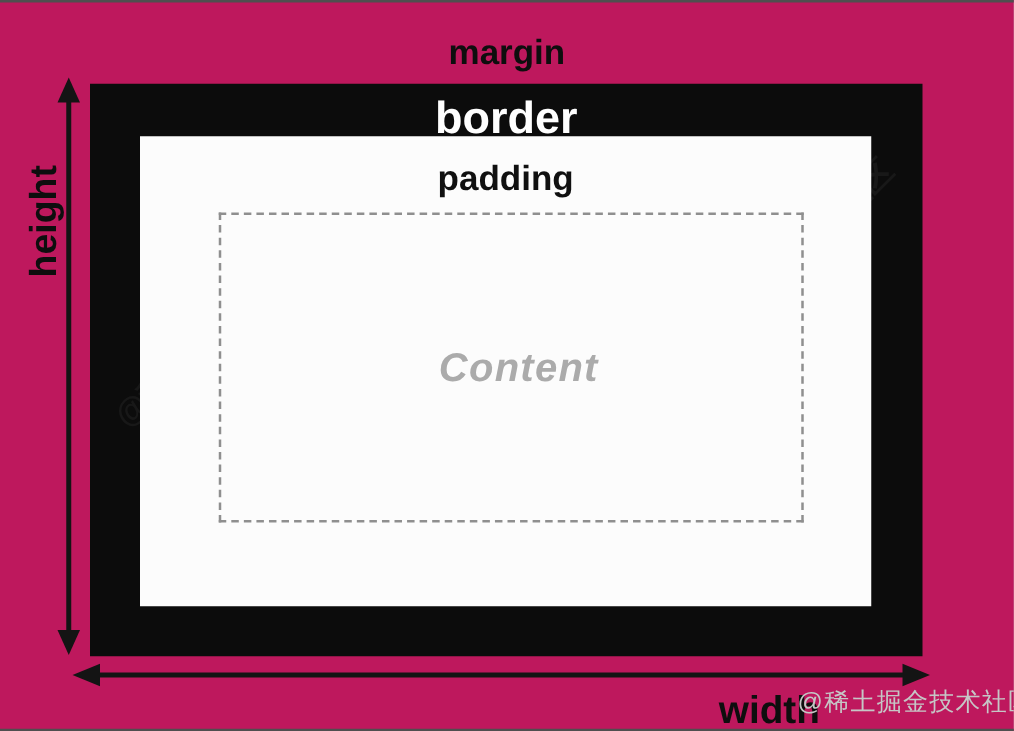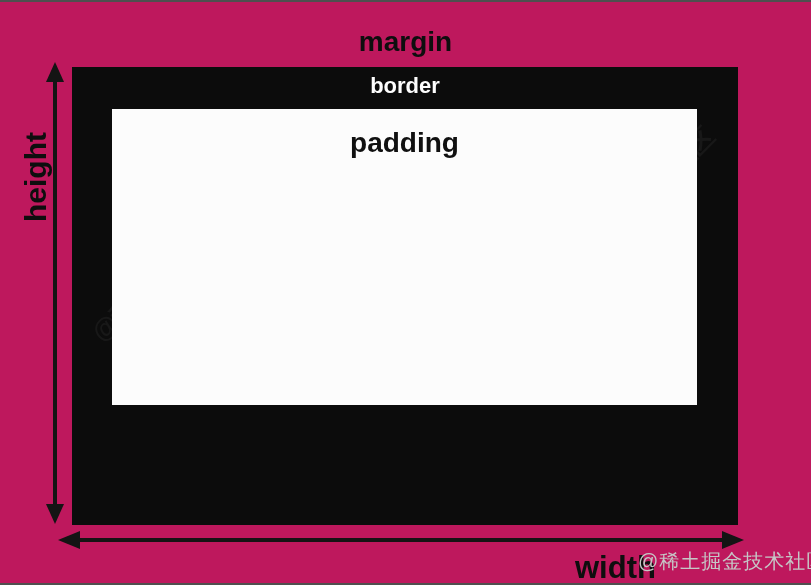--- a/index.html
+++ b/index.html
@@ -23,25 +23,25 @@
     font-size:28px;font-weight:bold;color:#0e0e0e;
   }
   .box-black{
     position:absolute;left:72px;top:65px;
     width:666px;height:458px;
     background:#0c0c0c;
   }
   .label-border{
     position:absolute;left:0;top:6px;width:666px;
     text-align:center;
-    font-size:22px;font-weight:bold;color:#fefefe;
+    font-size:36px;font-weight:bold;color:#fefefe;
   }
   .box-white{
     position:absolute;left:40px;top:42px;
-    width:585px;height:296px;
+    width:585px;height:376px;
     background:#fcfcfc;
   }
   .label-padding{
     position:absolute;left:0;top:18px;width:585px;
     text-align:center;
     font-size:28px;font-weight:bold;color:#101010;
   }
   .box-dashed{
     position:absolute;left:63px;top:61px;
     width:468px;height:248px;
@@ -99,20 +99,23 @@
 
   <div class="box-black">
     <div class="label-border">border</div>
 
     <span class="faint-mark right">@稀土掘金技术社区</span>
     <span class="faint-mark left">@稀土掘金技术社区</span>
 
     <div class="box-white">
       <div class="label-padding">padding</div>
 
+      <div class="box-dashed">
+        <span class="content-text">Content</span>
+      </div>
     </div>
   </div>
 
   <svg class="height-arrow" width="30" height="466" viewBox="0 0 30 466">
     <line x1="15" y1="14" x2="15" y2="452" stroke="#141414" stroke-width="4"></line>
     <polygon points="15,2 6,22 24,22" fill="#141414"></polygon>
     <polygon points="15,464 6,444 24,444" fill="#141414"></polygon>
   </svg>
   <div class="label-height">height</div>
 

